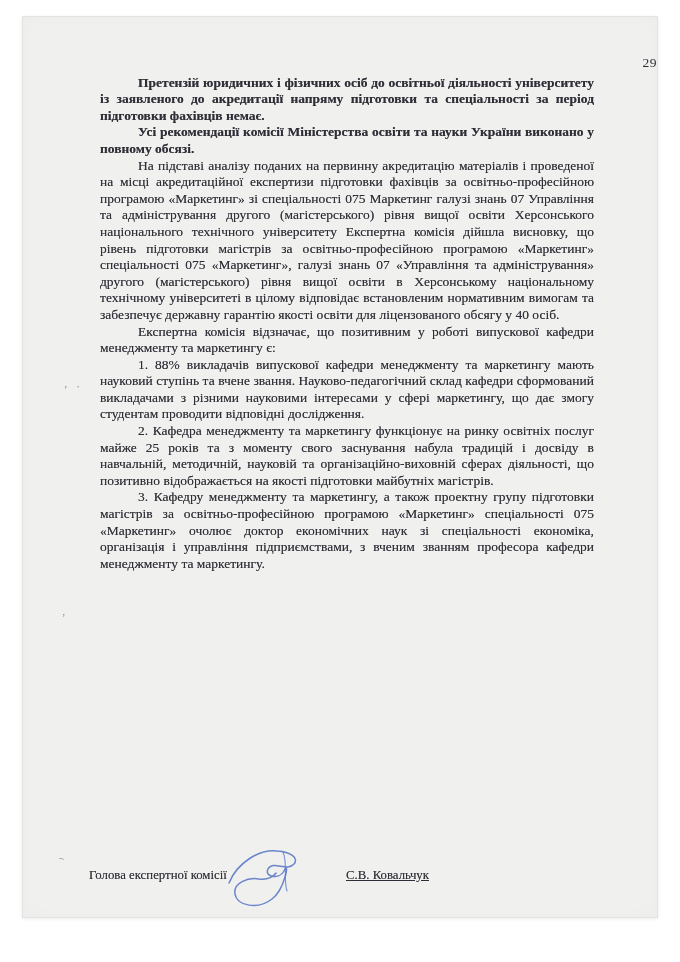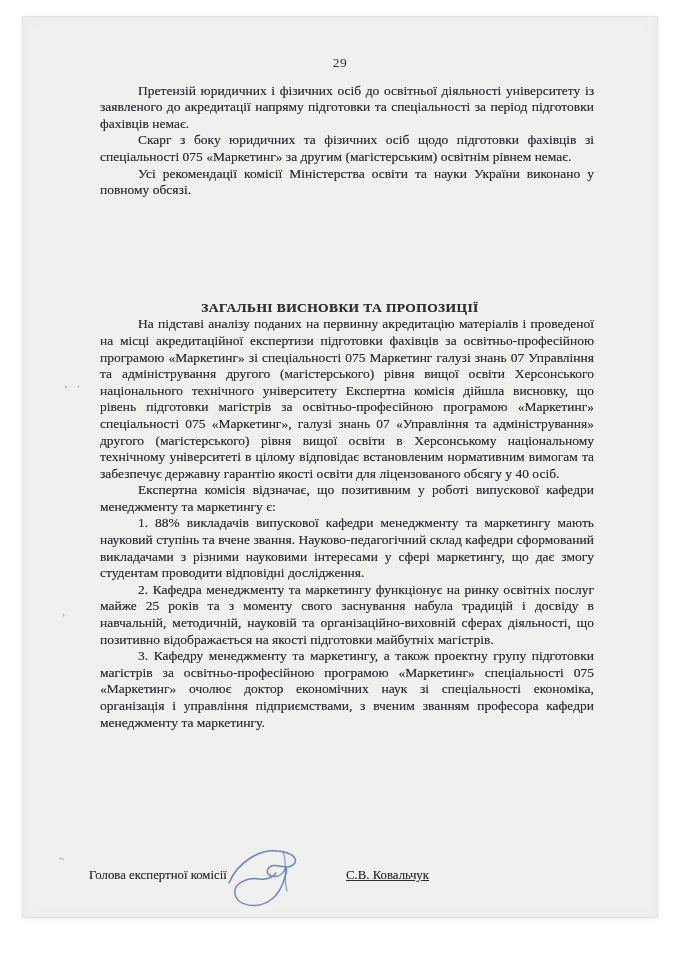--- a/index.html
+++ b/index.html
@@ -21,30 +21,30 @@
     position:absolute;
     left:22px;top:16px;
     width:636px;height:902px;
     background:var(--page-bg,#f0f0ee);
     border:1px solid rgba(0,0,0,0.05);
     box-shadow:0 1px 4px rgba(0,0,0,0.08), inset 0 0 18px rgba(0,0,0,0.02);
     color:var(--ink,#2e2e36);
   }
   .page-number{
     margin-top:38px;
-    text-align:center;
+    text-align:right;
     font-size:13.5px;
     line-height:16.6px;
     letter-spacing:0.5px;
   }
   .text-col{
     margin-left:77px;
     margin-right:63px;
   }
-  .intro-block{margin-top:11px;}
+  .intro-block{margin-top:3px;font-weight:bold;}
   .body-block{}
   p.para{
     font-size:13.5px;
     line-height:16.6px;
     text-align:justify;
     text-indent:38px;
     color:var(--ink,#2e2e36);
     text-shadow:0 0 0.35px rgba(40,40,55,0.55);
   }
   .section-heading{
@@ -90,25 +90,23 @@
 </head>
 <body>
 
 <div class="canvas">
   <div class="page">
 
     <div class="page-number">29</div>
 
     <div class="text-col intro-block">
       <p class="para">Претензій юридичних і фізичних осіб до освітньої діяльності університету із заявленого до акредитації напряму підготовки та спеціальності за період підготовки фахівців немає.</p>
-      <p class="para">Скарг з боку юридичних та фізичних осіб щодо підготовки фахівців зі спеціальності 075 «Маркетинг» за другим (магістерським) освітнім рівнем немає.</p>
       <p class="para">Усі рекомендації комісії Міністерства освіти та науки України виконано у повному обсязі.</p>
     </div>
 
-    <h1 class="section-heading">ЗАГАЛЬНІ ВИСНОВКИ ТА ПРОПОЗИЦІЇ</h1>
 
     <div class="text-col body-block">
       <p class="para">На підставі аналізу поданих на первинну акредитацію матеріалів і проведеної на місці акредитаційної експертизи підготовки фахівців за освітньо-професійною програмою «Маркетинг» зі спеціальності 075 Маркетинг галузі знань 07 Управління та адміністрування другого (магістерського) рівня вищої освіти Херсонського національного технічного університету Експертна комісія дійшла висновку, що рівень підготовки магістрів за освітньо-професійною програмою «Маркетинг» спеціальності 075 «Маркетинг», галузі знань 07 «Управління та адміністрування» другого (магістерського) рівня вищої освіти в Херсонському національному технічному університеті в цілому відповідає встановленим нормативним вимогам та забезпечує державну гарантію якості освіти для ліцензованого обсягу у 40 осіб.</p>
       <p class="para">Експертна комісія відзначає, що позитивним у роботі випускової кафедри менеджменту та маркетингу є:</p>
       <p class="para">1. 88% викладачів випускової кафедри менеджменту та маркетингу мають науковий ступінь та вчене звання. Науково-педагогічний склад кафедри сформований викладачами з різними науковими інтересами у сфері маркетингу, що дає змогу студентам проводити відповідні дослідження.</p>
       <p class="para">2. Кафедра менеджменту та маркетингу функціонує на ринку освітніх послуг майже 25 років та з моменту свого заснування набула традицій і досвіду в навчальній, методичній, науковій та організаційно-виховній сферах діяльності, що позитивно відображається на якості підготовки майбутніх магістрів.</p>
       <p class="para">3. Кафедру менеджменту та маркетингу, а також проектну групу підготовки магістрів за освітньо-професійною програмою «Маркетинг» спеціальності 075 «Маркетинг» очолює доктор економічних наук зі спеціальності економіка, організація і управління підприємствами, з вченим званням професора кафедри менеджменту та маркетингу.</p>
     </div>
 
     <span class="sig-role">Голова експертної комісії</span>

